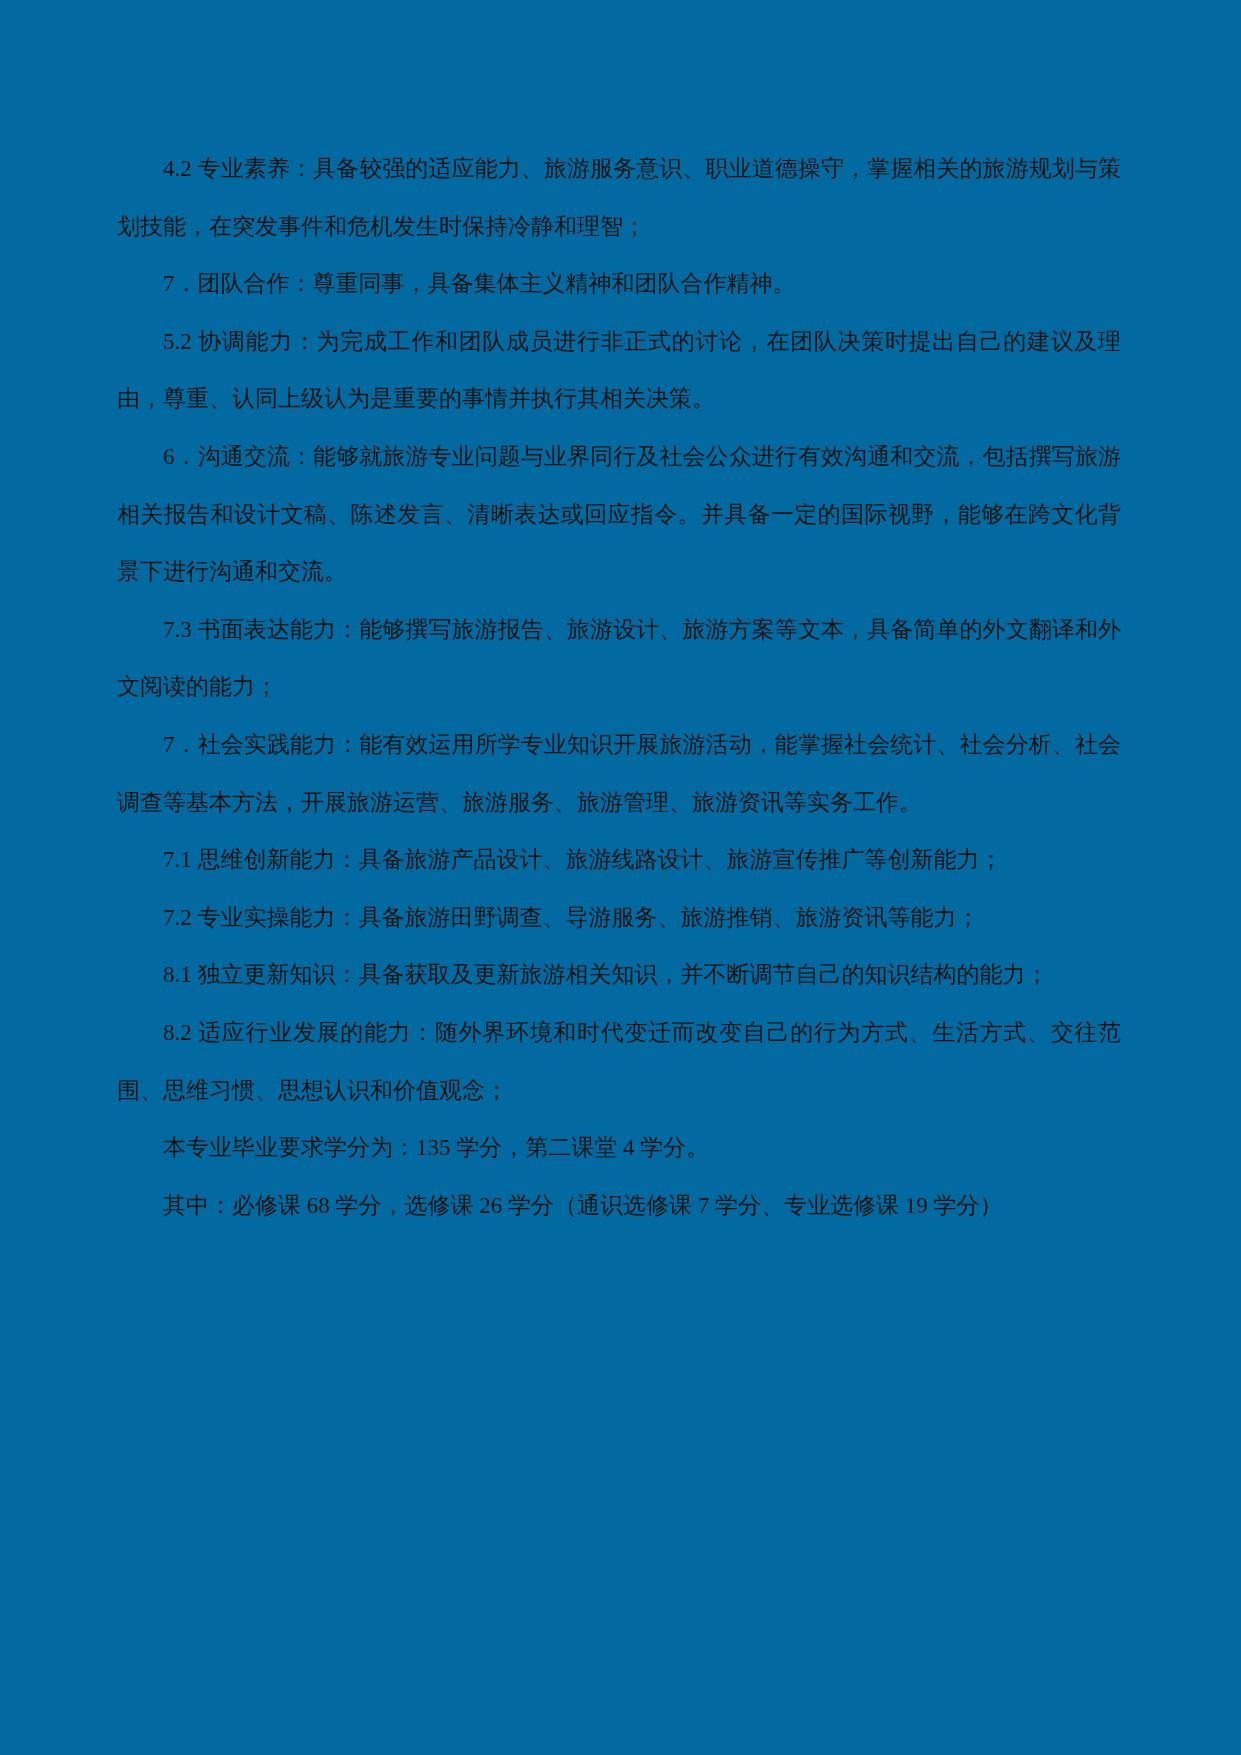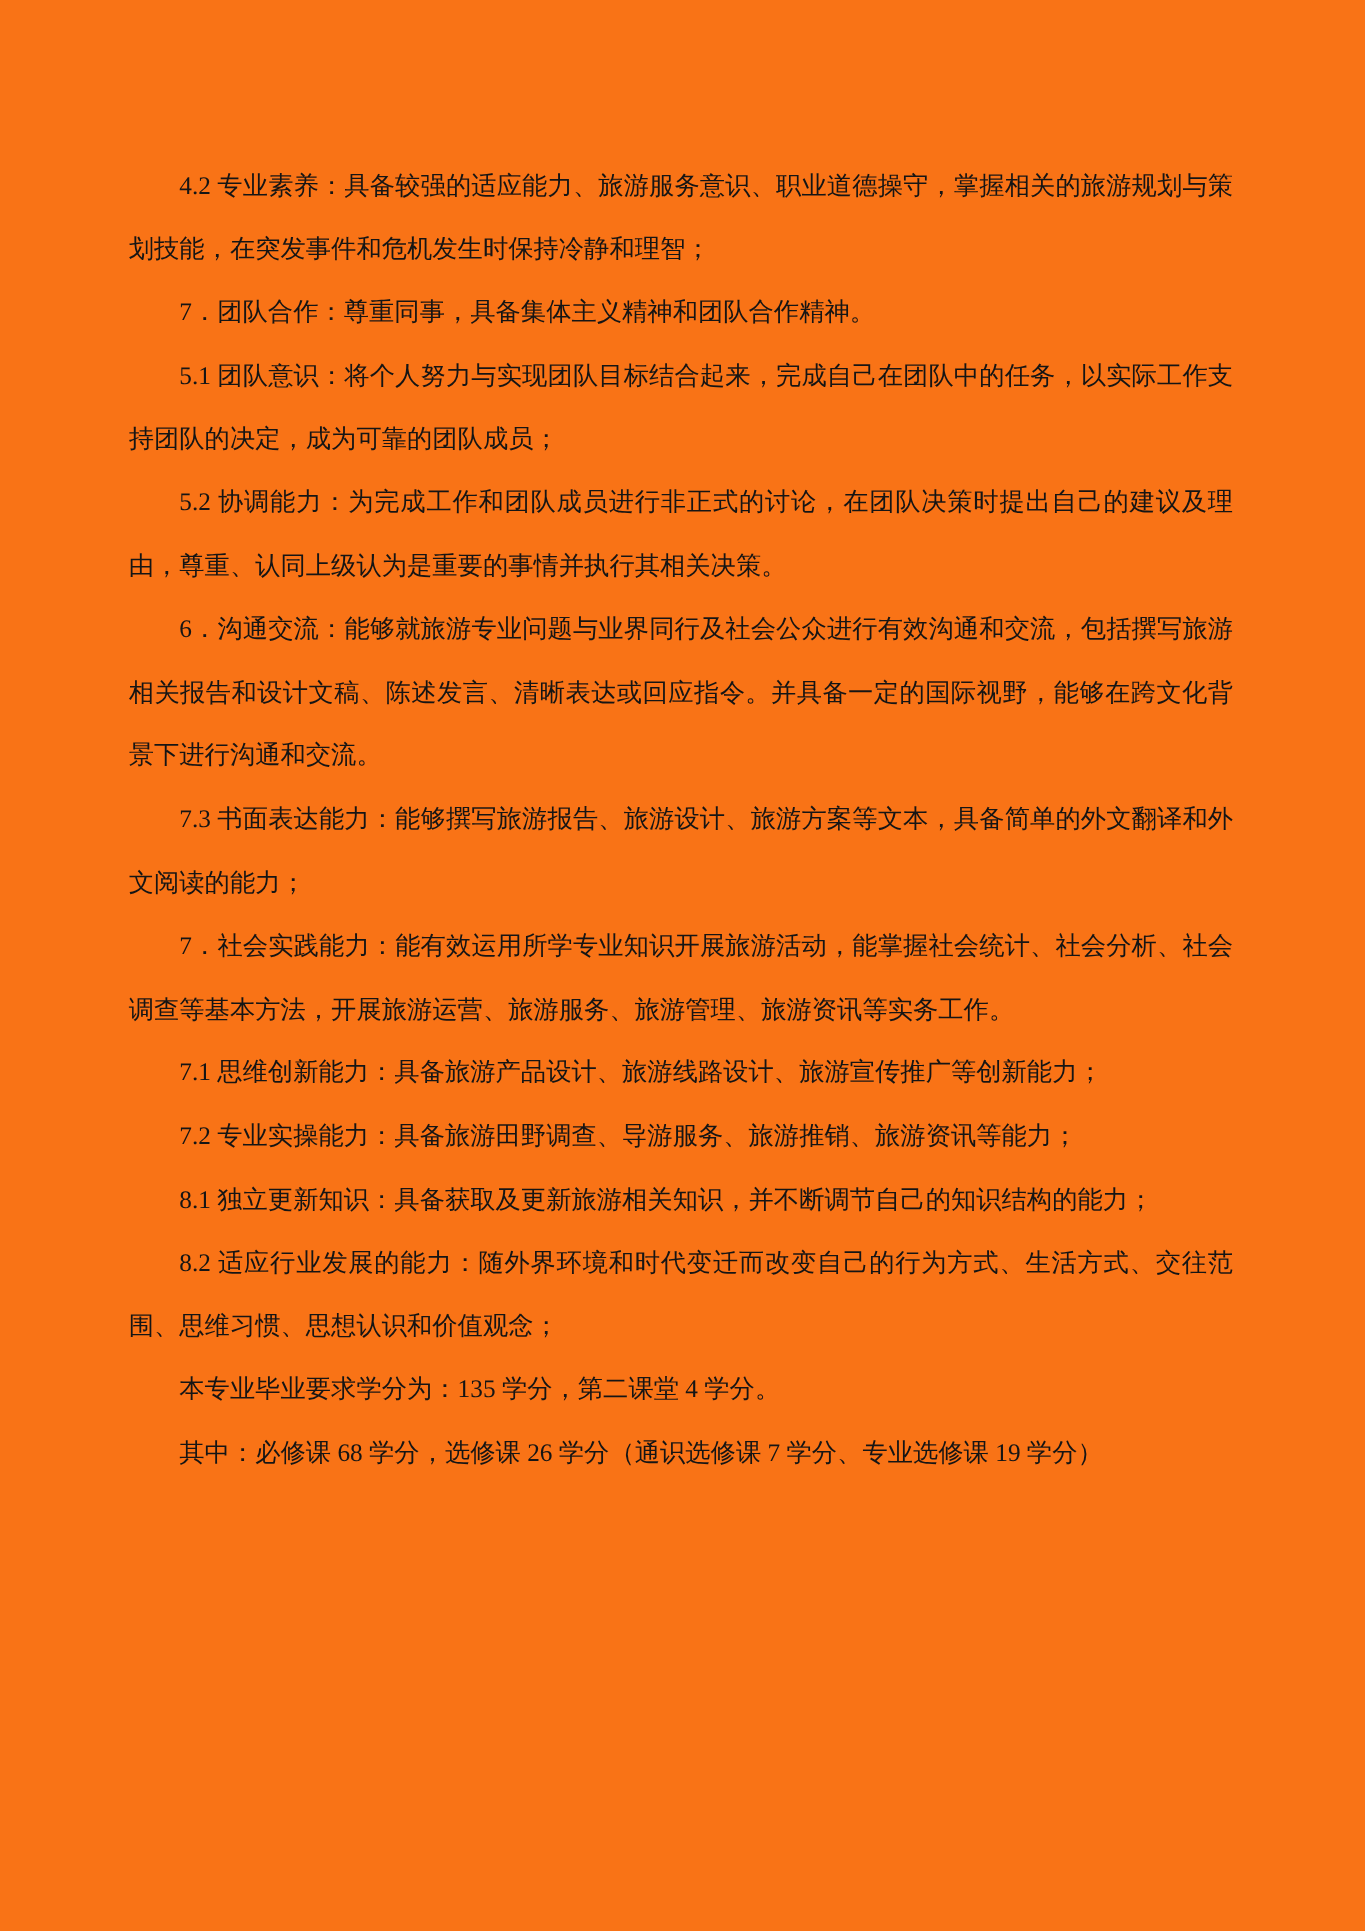--- a/index.html
+++ b/index.html
@@ -5,21 +5,21 @@
   html, body {
     margin: 0;
     padding: 0;
     background: #ffffff;
   }
   .page {
     position: relative;
     width: 1241px;
     height: 1755px;
     margin: 0 auto;
-    background: #f97316;
+    background: #0369a1;
     box-sizing: border-box;
     padding: 140px 120px 0 117px;
     overflow: hidden;
     font-family: "Liberation Serif", "DejaVu Serif", serif;
     color: #151515;
   }
   .para {
     margin: 0;
     font-size: 23px;
     line-height: 57.6px;
@@ -30,21 +30,20 @@
   .heading-bold {
     font-weight: bold;
   }
 </style>
 </head>
 <body>
 
 <div class="page">
   <p class="para">4.2 专业素养：具备较强的适应能力、旅游服务意识、职业道德操守，掌握相关的旅游规划与策划技能，在突发事件和危机发生时保持冷静和理智；</p>
   <p class="para">7．团队合作：尊重同事，具备集体主义精神和团队合作精神。</p>
-  <p class="para">5.1 团队意识：将个人努力与实现团队目标结合起来，完成自己在团队中的任务，以实际工作支持团队的决定，成为可靠的团队成员；</p>
   <p class="para">5.2 协调能力：为完成工作和团队成员进行非正式的讨论，在团队决策时提出自己的建议及理由，尊重、认同上级认为是重要的事情并执行其相关决策。</p>
   <p class="para">6．沟通交流：能够就旅游专业问题与业界同行及社会公众进行有效沟通和交流，包括撰写旅游相关报告和设计文稿、陈述发言、清晰表达或回应指令。并具备一定的国际视野，能够在跨文化背景下进行沟通和交流。</p>
   <p class="para">7.3 书面表达能力：能够撰写旅游报告、旅游设计、旅游方案等文本，具备简单的外文翻译和外文阅读的能力；</p>
   <p class="para">7．社会实践能力：能有效运用所学专业知识开展旅游活动，能掌握社会统计、社会分析、社会调查等基本方法，开展旅游运营、旅游服务、旅游管理、旅游资讯等实务工作。</p>
   <p class="para">7.1 思维创新能力：具备旅游产品设计、旅游线路设计、旅游宣传推广等创新能力；</p>
   <p class="para">7.2 专业实操能力：具备旅游田野调查、导游服务、旅游推销、旅游资讯等能力；</p>
   <p class="para">8.1 独立更新知识：具备获取及更新旅游相关知识，并不断调节自己的知识结构的能力；</p>
   <p class="para">8.2 适应行业发展的能力：随外界环境和时代变迁而改变自己的行为方式、生活方式、交往范围、思维习惯、思想认识和价值观念；</p>
   <p class="para">本专业毕业要求学分为：135 学分，第二课堂 4 学分。</p>
   <p class="para">其中：必修课 68 学分，选修课 26 学分（通识选修课 7 学分、专业选修课 19 学分）</p>

